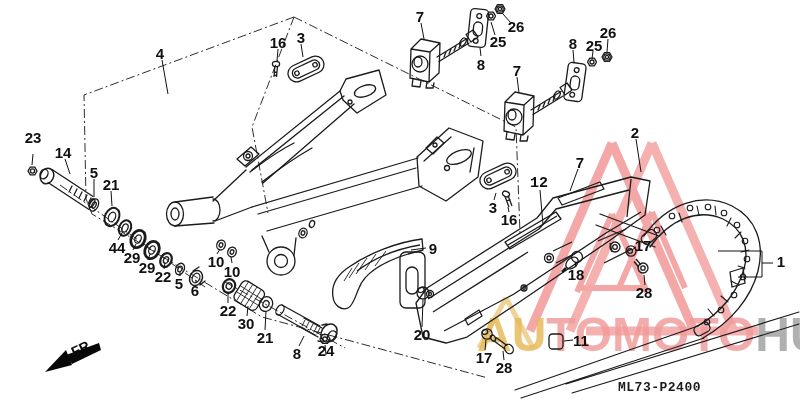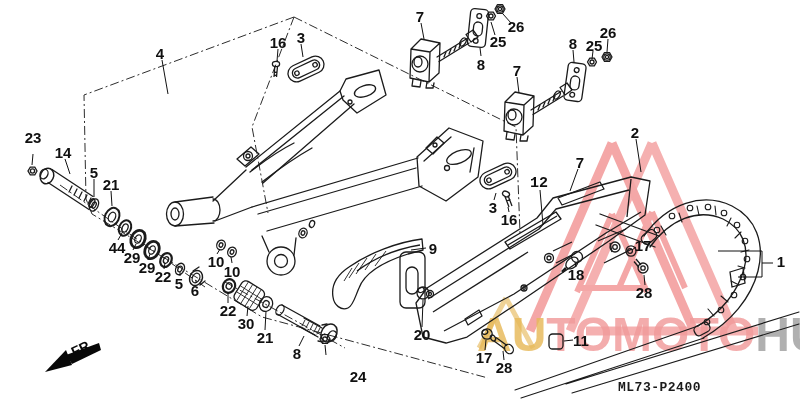--- a/index.html
+++ b/index.html
@@ -315,21 +315,21 @@
       <span class="callout" style="left: 147px; top: 267px;">29</span>
       <span class="callout" style="left: 163px; top: 276px;">22</span>
       <span class="callout" style="left: 179px; top: 283px;">5</span>
       <span class="callout" style="left: 195px; top: 290px;">6</span>
       <span class="callout" style="left: 216px; top: 261px;">10</span>
       <span class="callout" style="left: 232px; top: 271px;">10</span>
       <span class="callout" style="left: 228px; top: 310px;">22</span>
       <span class="callout" style="left: 246px; top: 323px;">30</span>
       <span class="callout" style="left: 265px; top: 337px;">21</span>
       <span class="callout" style="left: 297px; top: 353px;">8</span>
-      <span class="callout" style="left: 326px; top: 376px; margin-left: 32px;">24</span>
+      <span class="callout" style="left: 326px; top: 350px;">24</span>
       <span class="callout" style="left: 422px; top: 334px;">20</span>
       <span class="callout" style="left: 484px; top: 357px;">17</span>
       <span class="callout" style="left: 504px; top: 367px;">28</span>
       <span class="callout" style="left: 581px; top: 340px;">11</span>
       <span class="callout" style="left: 576px; top: 274px;">18</span>
       <span class="callout" style="left: 643px; top: 245px;">17</span>
       <span class="callout" style="left: 644px; top: 292px;">28</span>
       <span class="callout" style="left: 781px; top: 261px;">1</span>
     </div>
 

